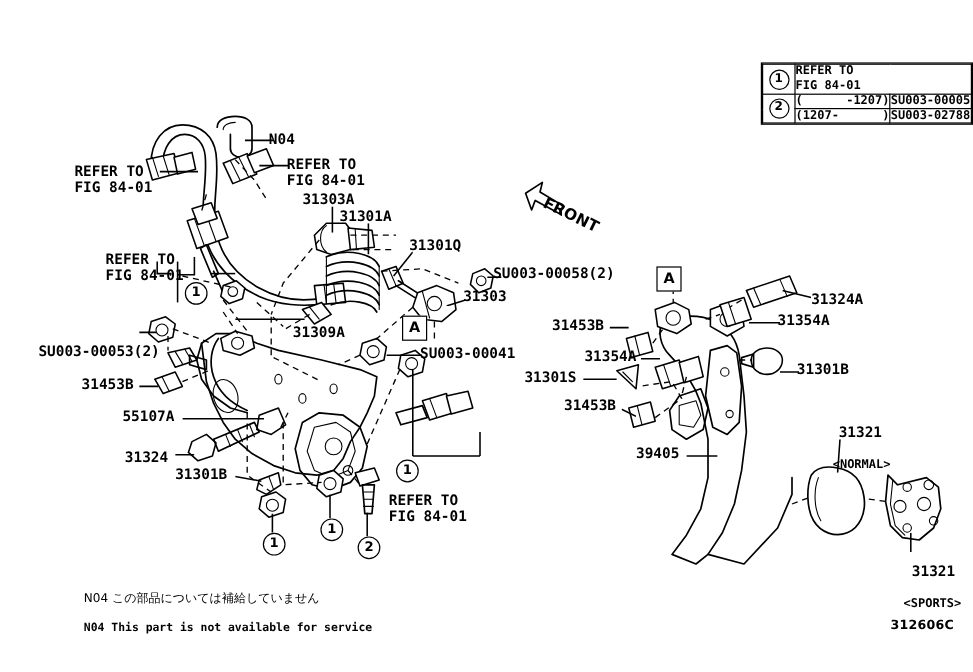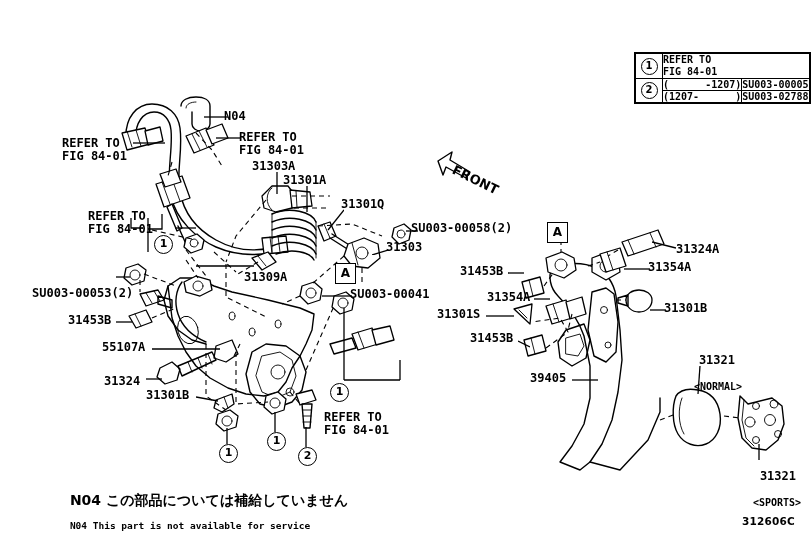--- a/index.html
+++ b/index.html
@@ -42,22 +42,22 @@
     top: 482px;
     font-family: "DejaVu Sans Mono", "Liberation Mono", monospace;
     font-weight: bold;
     font-size: 9.5px;
     line-height: 12px;
     color: #000000;
     white-space: pre;
   }
   .footnote .jp {
     font-family: "DejaVu Sans", "Liberation Sans", sans-serif;
-    font-weight: bold;
-    font-size: 14px;
+    font-weight: normal;
+    font-size: 10px;
   }
   .figcode {
     position: absolute;
     left: 742px;
     top: 515px;
     font-family: "DejaVu Sans", "Liberation Sans", sans-serif;
     font-weight: bold;
     font-size: 10.5px;
     color: #000000;
     letter-spacing: 0.2px;

